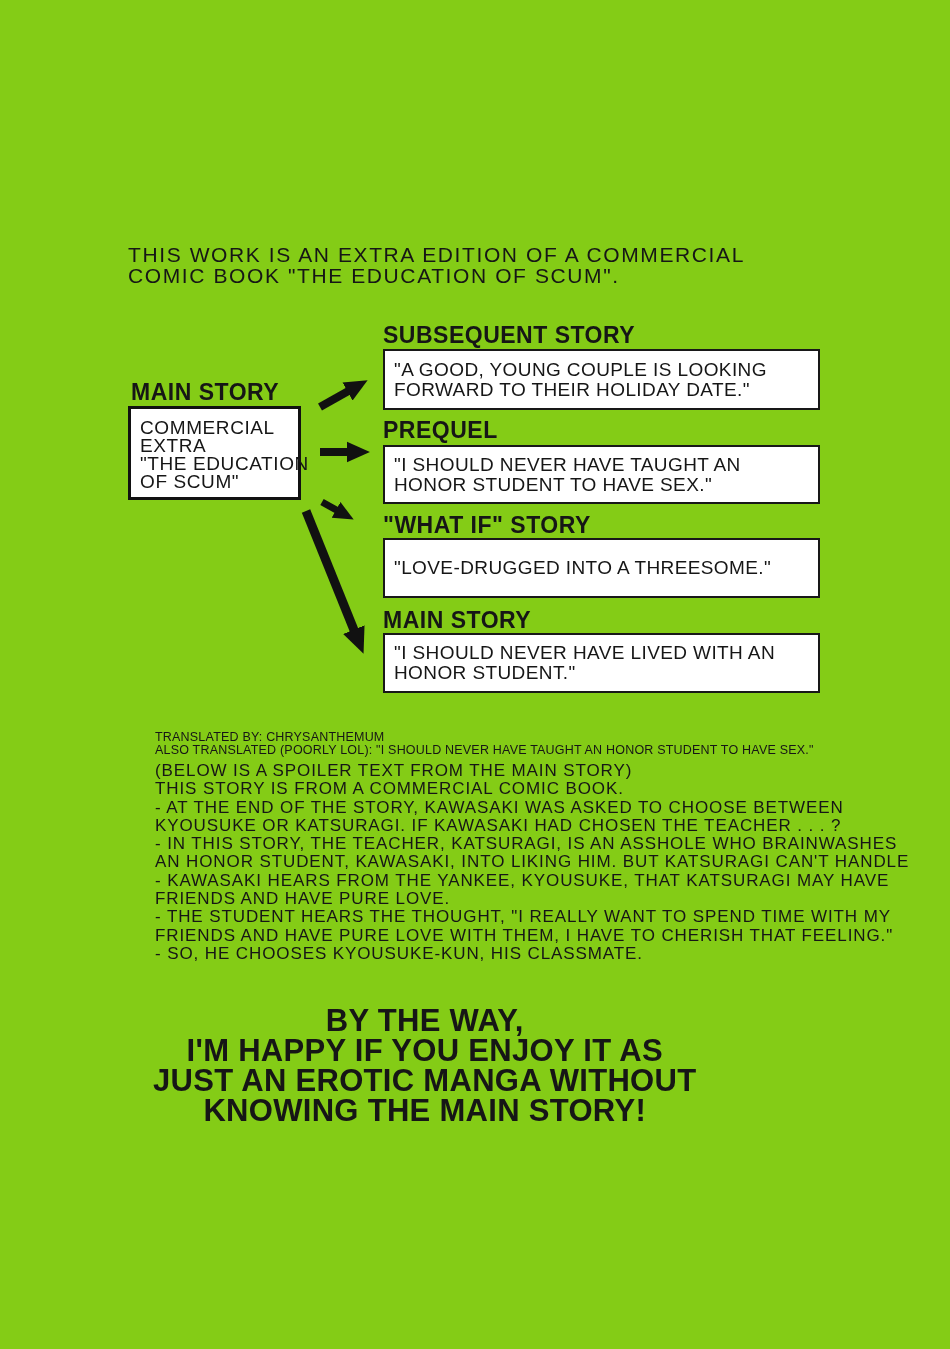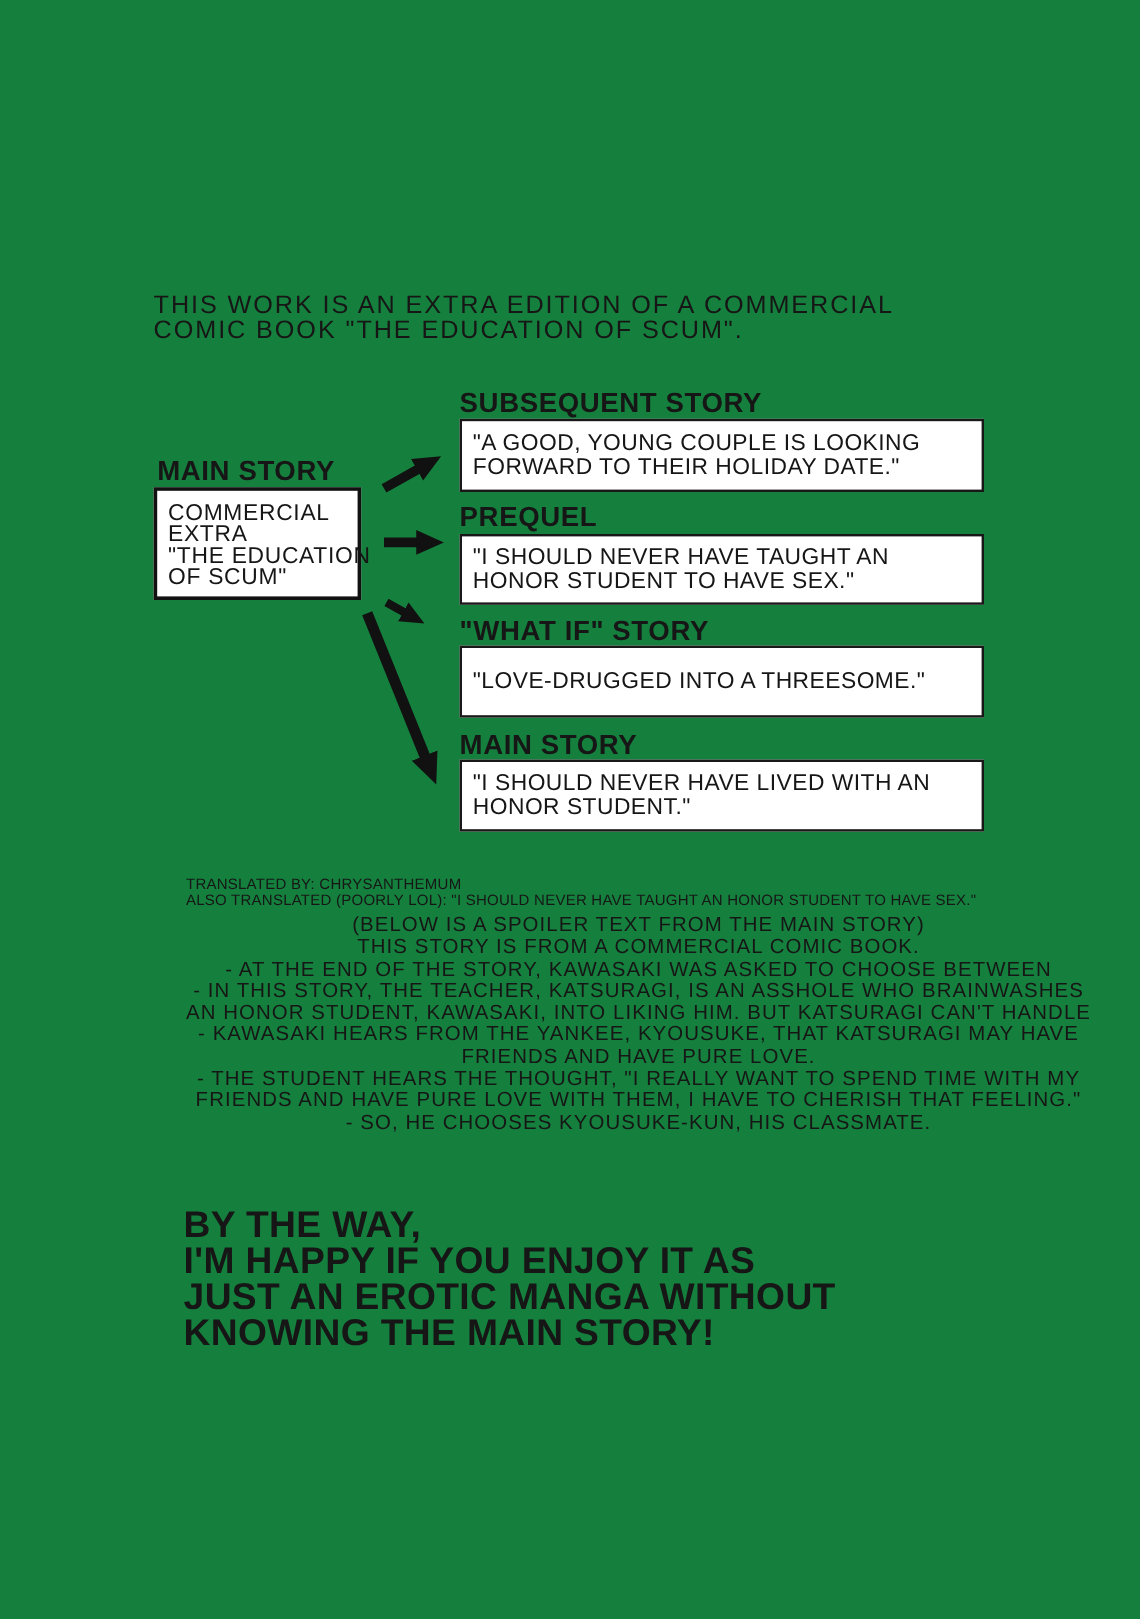--- a/index.html
+++ b/index.html
@@ -1,19 +1,19 @@
 <!DOCTYPE html>
 <html><head>
 <meta charset="utf-8">
 <style>
   html,body{margin:0;padding:0;background:#ffffff;}
   .page{
     position:relative;
     width:950px;height:1349px;
-    background:#15803d;
+    background:#84cc16;
     color:#161616;
     font-family:"Liberation Sans", sans-serif;
     overflow:hidden;
   }
   .abs{position:absolute;}
   
   .intro{
     left:128px;top:245px;
     font-size:21px;line-height:20.5px;font-weight:400;
     letter-spacing:1.6px;white-space:nowrap;
@@ -57,27 +57,27 @@
   .credits{
     left:155px;top:731px;
     font-size:12.5px;line-height:13px;font-weight:400;letter-spacing:0.2px;
     white-space:nowrap;
   }
   
   .spoiler{
     left:155px;top:762px;
     font-size:17px;line-height:18.3px;font-weight:400;letter-spacing:0.9px;
     white-space:nowrap;
-    text-align:center;
   }
   
   .outro{
     left:153px;top:1006px;
     font-size:31px;line-height:30px;font-weight:700;letter-spacing:0.3px;
     white-space:nowrap;
+    text-align:center;
   }
 </style>
 </head>
 <body>
 
 <div class="page">
 
   <div class="abs intro">
       <div>THIS WORK IS AN EXTRA EDITION OF A COMMERCIAL</div>
       <div>COMIC BOOK "THE EDUCATION OF SCUM".</div>
@@ -125,20 +125,21 @@
 
   <div class="abs credits">
       <div>TRANSLATED BY: CHRYSANTHEMUM</div>
       <div>ALSO TRANSLATED (POORLY LOL): "I SHOULD NEVER HAVE TAUGHT AN HONOR STUDENT TO HAVE SEX."</div>
     </div>
 
   <div class="abs spoiler">
       <div>(BELOW IS A SPOILER TEXT FROM THE MAIN STORY)</div>
       <div>THIS STORY IS FROM A COMMERCIAL COMIC BOOK.</div>
       <div>- AT THE END OF THE STORY, KAWASAKI WAS ASKED TO CHOOSE BETWEEN</div>
+      <div>KYOUSUKE OR KATSURAGI. IF KAWASAKI HAD CHOSEN THE TEACHER . . . ?</div>
       <div>- IN THIS STORY, THE TEACHER, KATSURAGI, IS AN ASSHOLE WHO BRAINWASHES</div>
       <div>AN HONOR STUDENT, KAWASAKI, INTO LIKING HIM. BUT KATSURAGI CAN'T HANDLE</div>
       <div>- KAWASAKI HEARS FROM THE YANKEE, KYOUSUKE, THAT KATSURAGI MAY HAVE</div>
       <div>FRIENDS AND HAVE PURE LOVE.</div>
       <div>- THE STUDENT HEARS THE THOUGHT, "I REALLY WANT TO SPEND TIME WITH MY</div>
       <div>FRIENDS AND HAVE PURE LOVE WITH THEM, I HAVE TO CHERISH THAT FEELING."</div>
       <div>- SO, HE CHOOSES KYOUSUKE-KUN, HIS CLASSMATE.</div>
     </div>
 
   <div class="abs outro">

